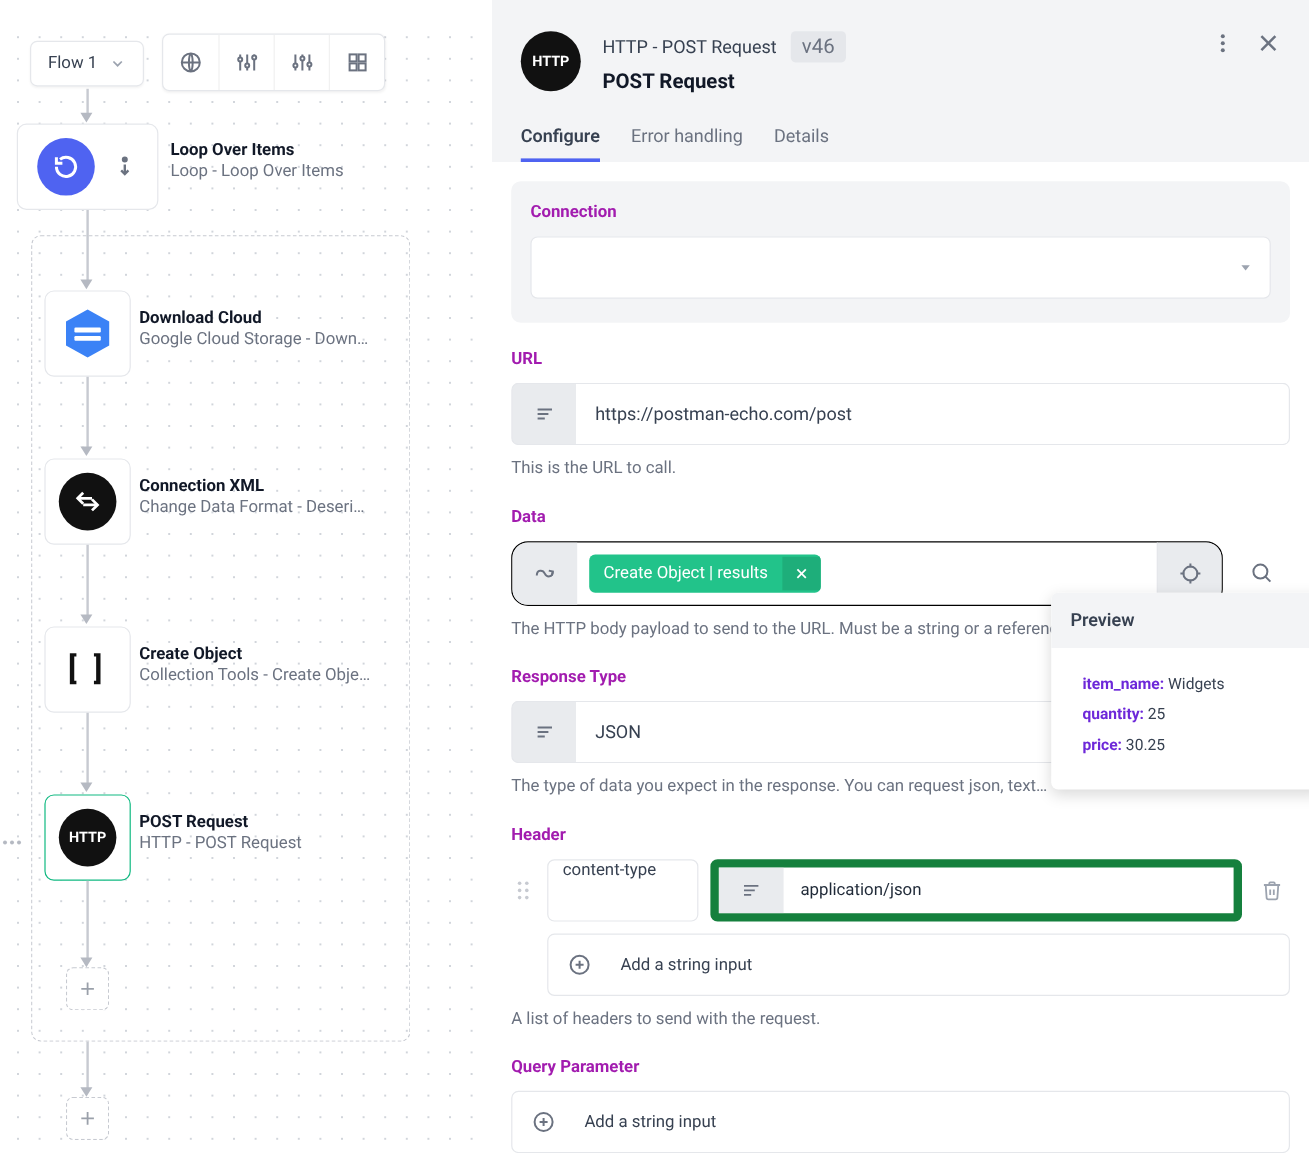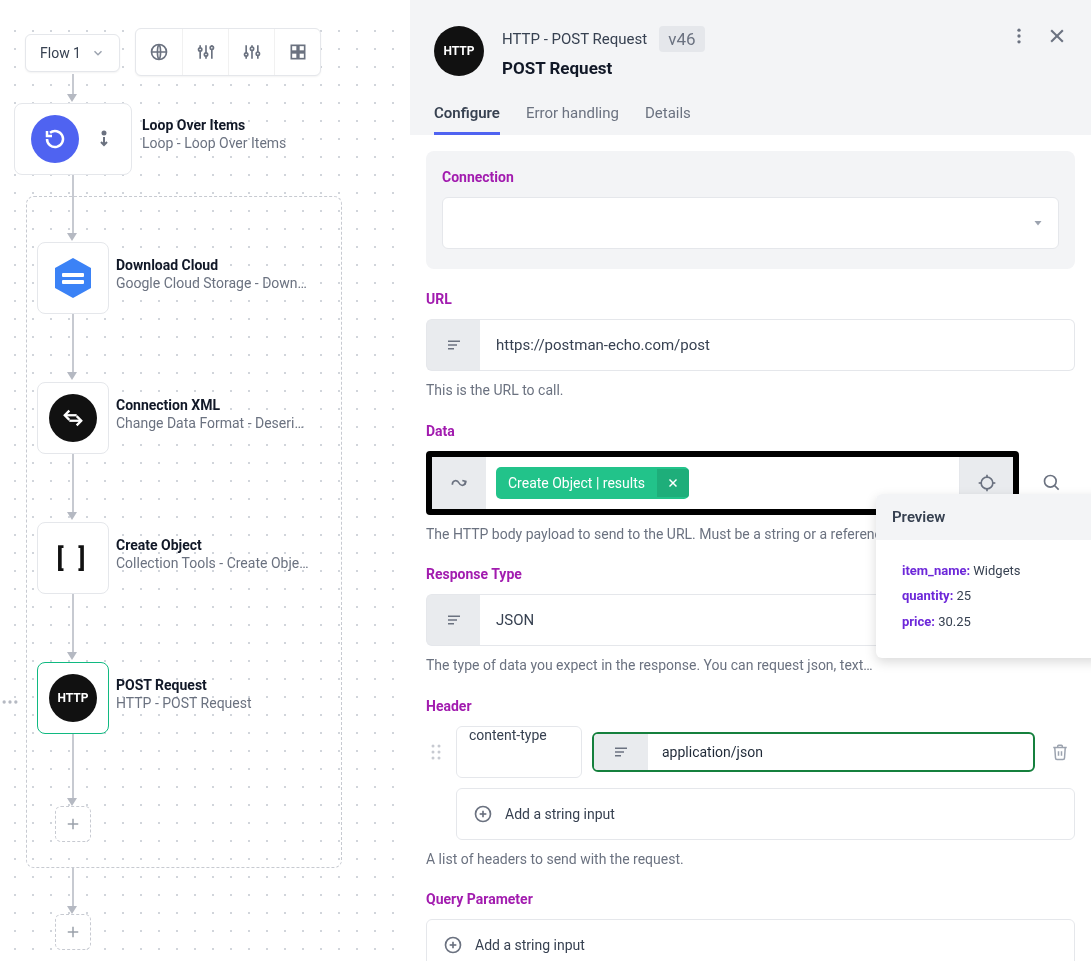--- a/index.html
+++ b/index.html
@@ -42,36 +42,36 @@
 .panel-body{flex:1;overflow:auto;padding:16px 16px 20px 16px}
 .conn-box{background:#f3f4f6;border-radius:8px;padding:18px 16px 20px 16px;margin-bottom:22px}
 .fld-lbl{font-size:14px;font-weight:700;color:#a21caf;margin-bottom:12px}
 .select{width:100%;height:52px;background:#fff;border:1px solid #e5e7eb;border-radius:6px;display:flex;align-items:center;justify-content:flex-end;padding:0 14px;color:#9ca3af}
 .field{margin:0 0 22px 0}
 .input-row{display:flex;width:100%}
 .prefix{width:54px;background:#e9ebee;border:1px solid #e5e7eb;border-right:none;border-radius:6px 0 0 6px;display:flex;align-items:center;justify-content:center;color:#6b7280}
 .txt-input{flex:1;height:52px;border:1px solid #e5e7eb;border-left:none;border-radius:0 6px 6px 0;padding:0 16px;font-size:15px;color:#374151;display:flex;align-items:center}
 .helper{font-size:14px;color:#6b7280;margin-top:10px;line-height:1.4}
 .data-row{display:flex;gap:10px;align-items:stretch}
-.data-box{flex:1;display:flex;border:6px solid #000000;border-radius:4px;overflow:hidden}
+.data-box{flex:1;display:flex;border:1px solid #000000;border-radius:14px;overflow:hidden}
 .data-prefix{width:54px;background:#e9ebee;display:flex;align-items:center;justify-content:center;color:#6b7280}
 .chip-area{flex:1;padding:10px;display:flex;align-items:center}
 .chip{background:#22c38a;color:#fff;font-size:14px;border-radius:5px;display:flex;align-items:center;overflow:hidden}
 .chip .cl{padding:8px 12px}
 .chip .cx{background:#1eae7a;padding:8px 10px;display:flex;align-items:center;justify-content:center}
 .target-btn{width:54px;background:#e9ebee;display:flex;align-items:center;justify-content:center;color:#6b7280;border-left:1px solid #e5e7eb}
 .search-btn{width:46px;display:flex;align-items:center;justify-content:center;color:#6b7280}
 .header-row{display:flex;align-items:center;gap:10px}
 .drag{color:#c7cad1;width:20px;display:flex;align-items:center;justify-content:center}
 .hdr-key{width:126px;height:52px;border:1px solid #e5e7eb;border-radius:6px;display:flex;padding:0 12px;font-size:14px;color:#374151}
-.hdr-val{flex:1;display:flex;border:2px solid #15803d;border-radius:6px;overflow:hidden;height:40px}
+.hdr-val{flex:1;display:flex;border:7px solid #15803d;border-radius:6px;overflow:hidden;height:52px}
 .hdr-val .prefix2{width:54px;background:#e9ebee;display:flex;align-items:center;justify-content:center}
 .hdr-val .v{flex:1;display:flex;align-items:center;padding:0 14px;font-size:14px}
 .trash{width:30px;display:flex;align-items:center;justify-content:center;color:#9ca3af}
-.add-strip{margin-left:30px;margin-top:10px;height:52px;border:1px solid #e5e7eb;border-radius:6px;display:flex;align-items:center;gap:12px;padding:0 16px;color:#374151;font-size:14px}
+.add-strip{margin-left:30px;margin-top:10px;height:52px;border:1px solid #e5e7eb;border-radius:6px;display:flex;align-items:center;gap:24px;padding:0 16px;color:#374151;font-size:14px}
 .add-strip.full{margin-left:0}
 .add-strip svg{color:#6b7280}
 .preview{position:absolute;top:494px;left:876px;right:-10px;background:#fff;box-shadow:0 4px 12px rgba(0,0,0,.15);border-radius:6px 0 0 6px;overflow:hidden}
 .preview-head{background:#f3f4f6;padding:14px 16px;font-size:15px;font-weight:600;color:#374151}
 .preview-body{padding:18px 16px 24px 26px;font-family:ui-monospace,Menlo,Consolas,monospace;font-size:13px;line-height:1.95}
 .preview-body .k{color:#6d28d9;font-weight:700}
 .preview-body .v{color:#374151}
 .more-dots{position:absolute;left:0;top:676px;color:#b5b9c2}
 </style>
 </head>

